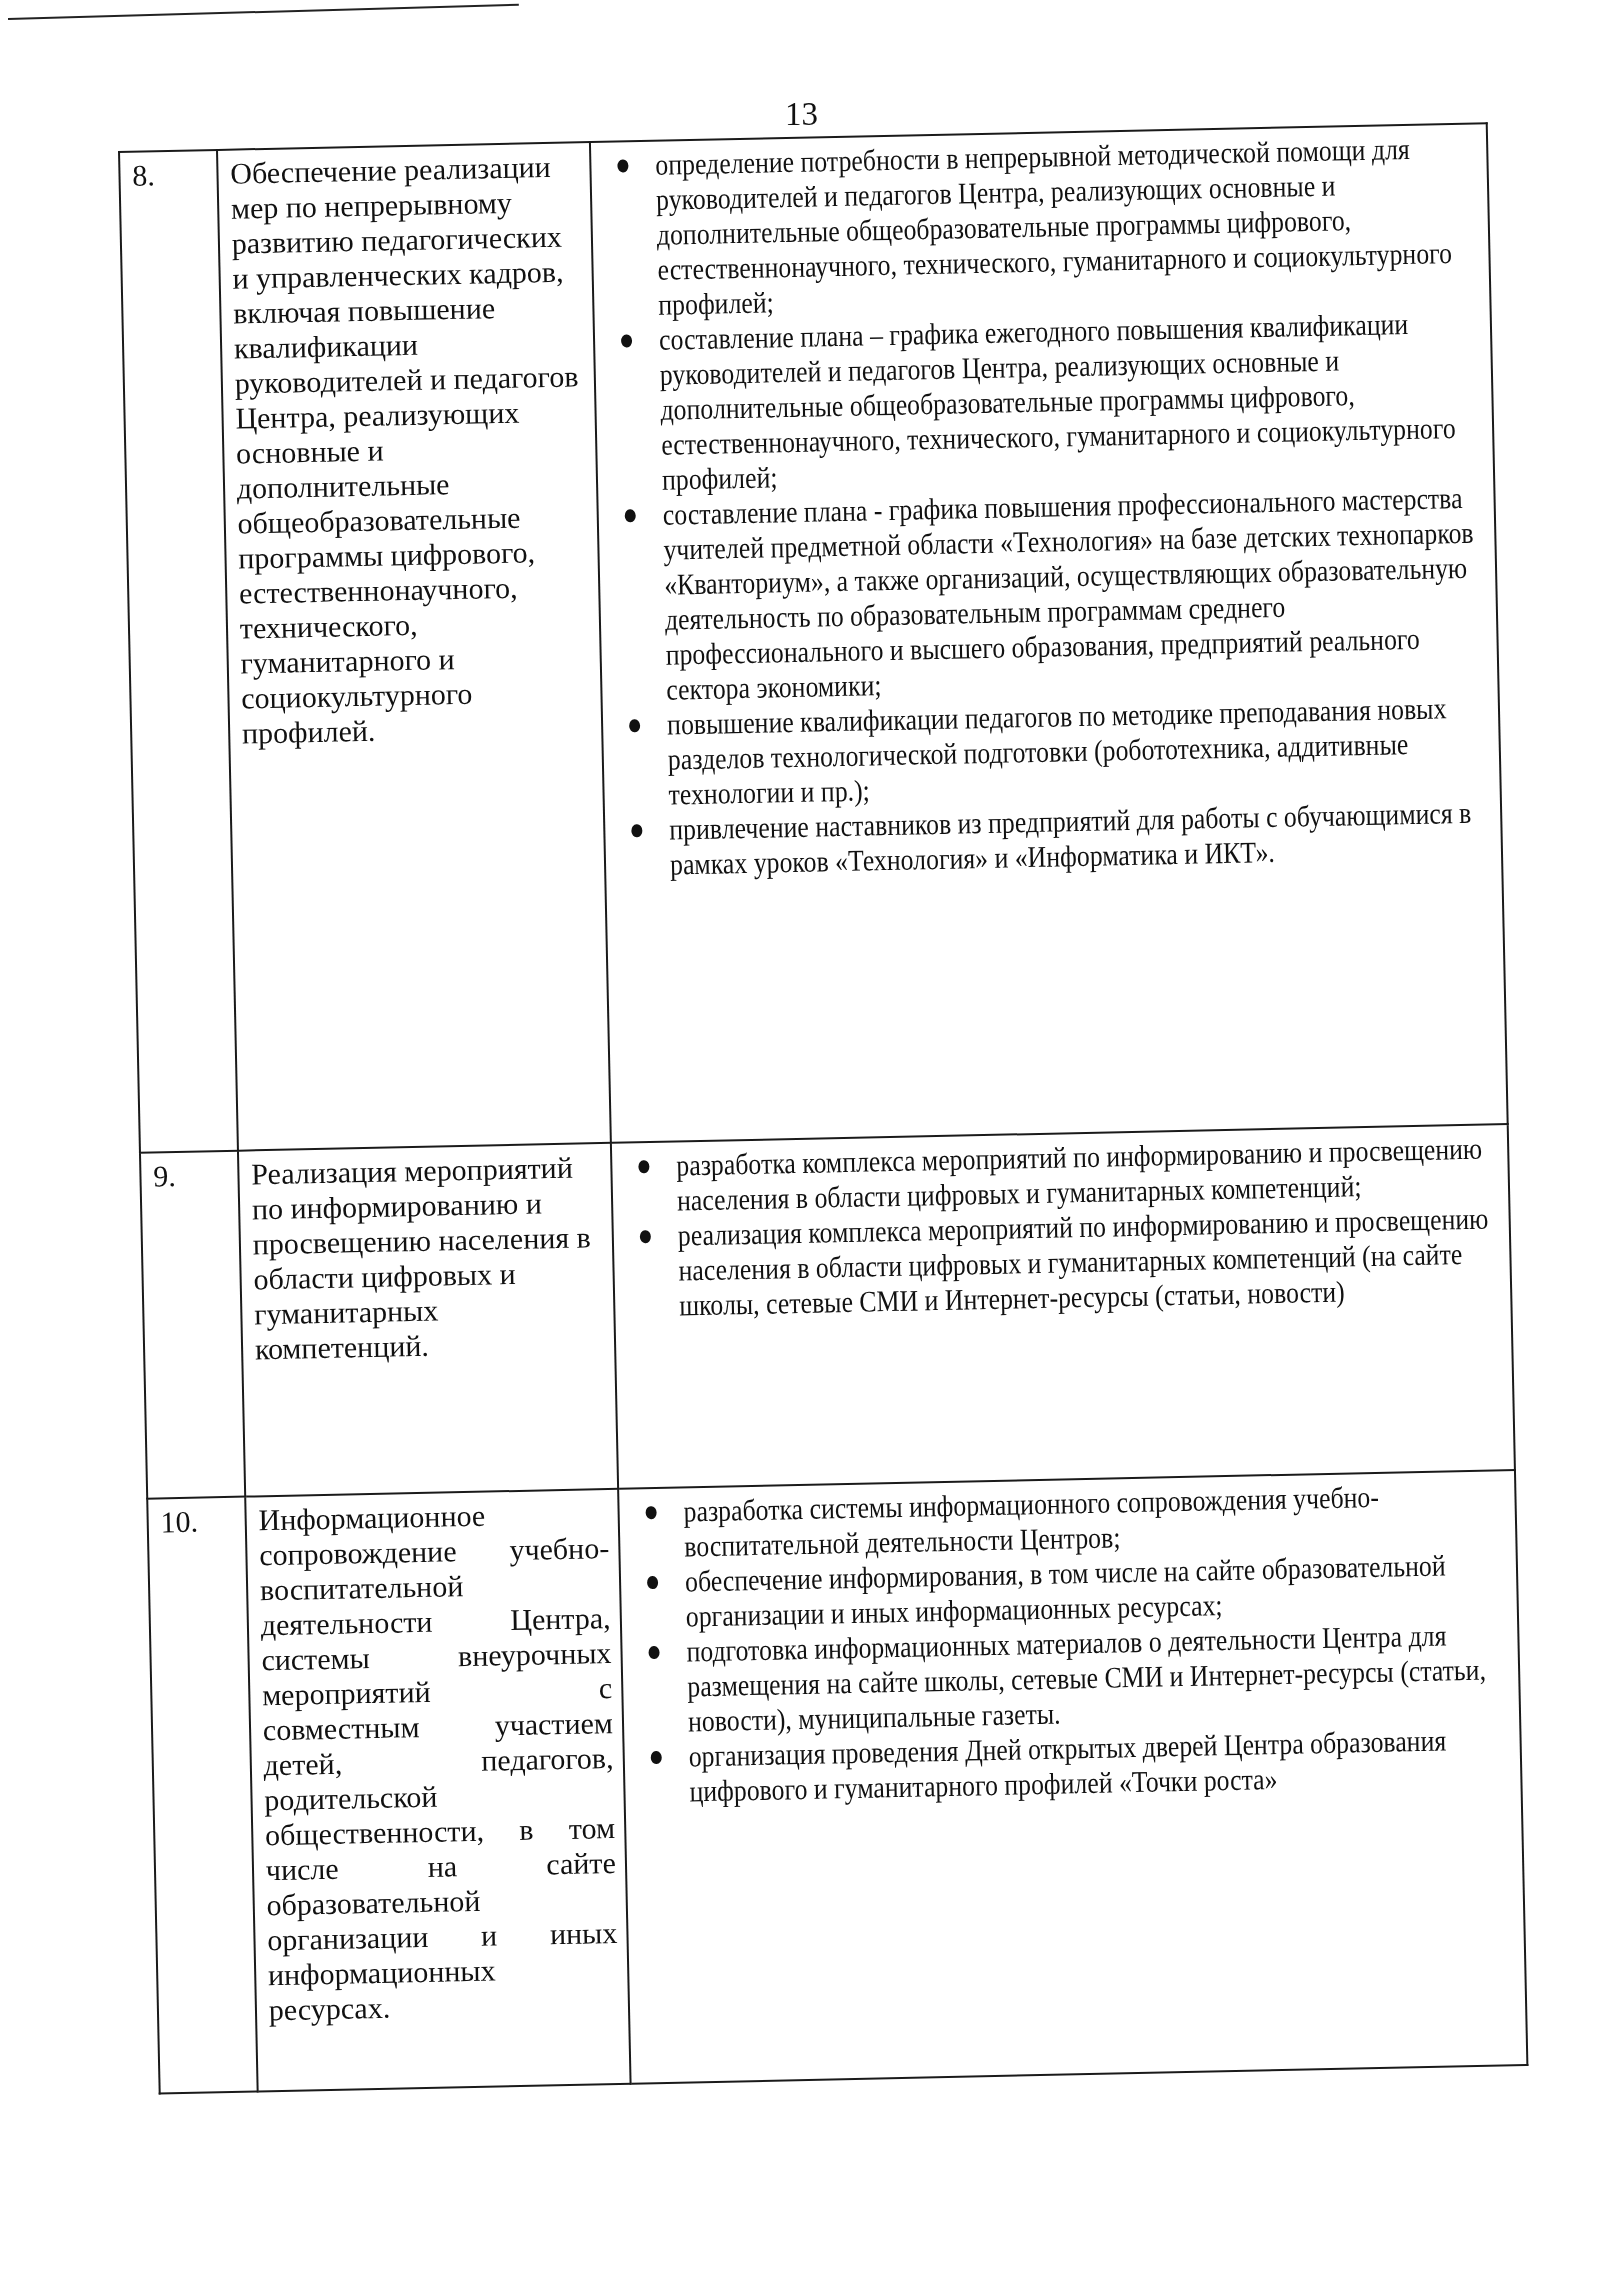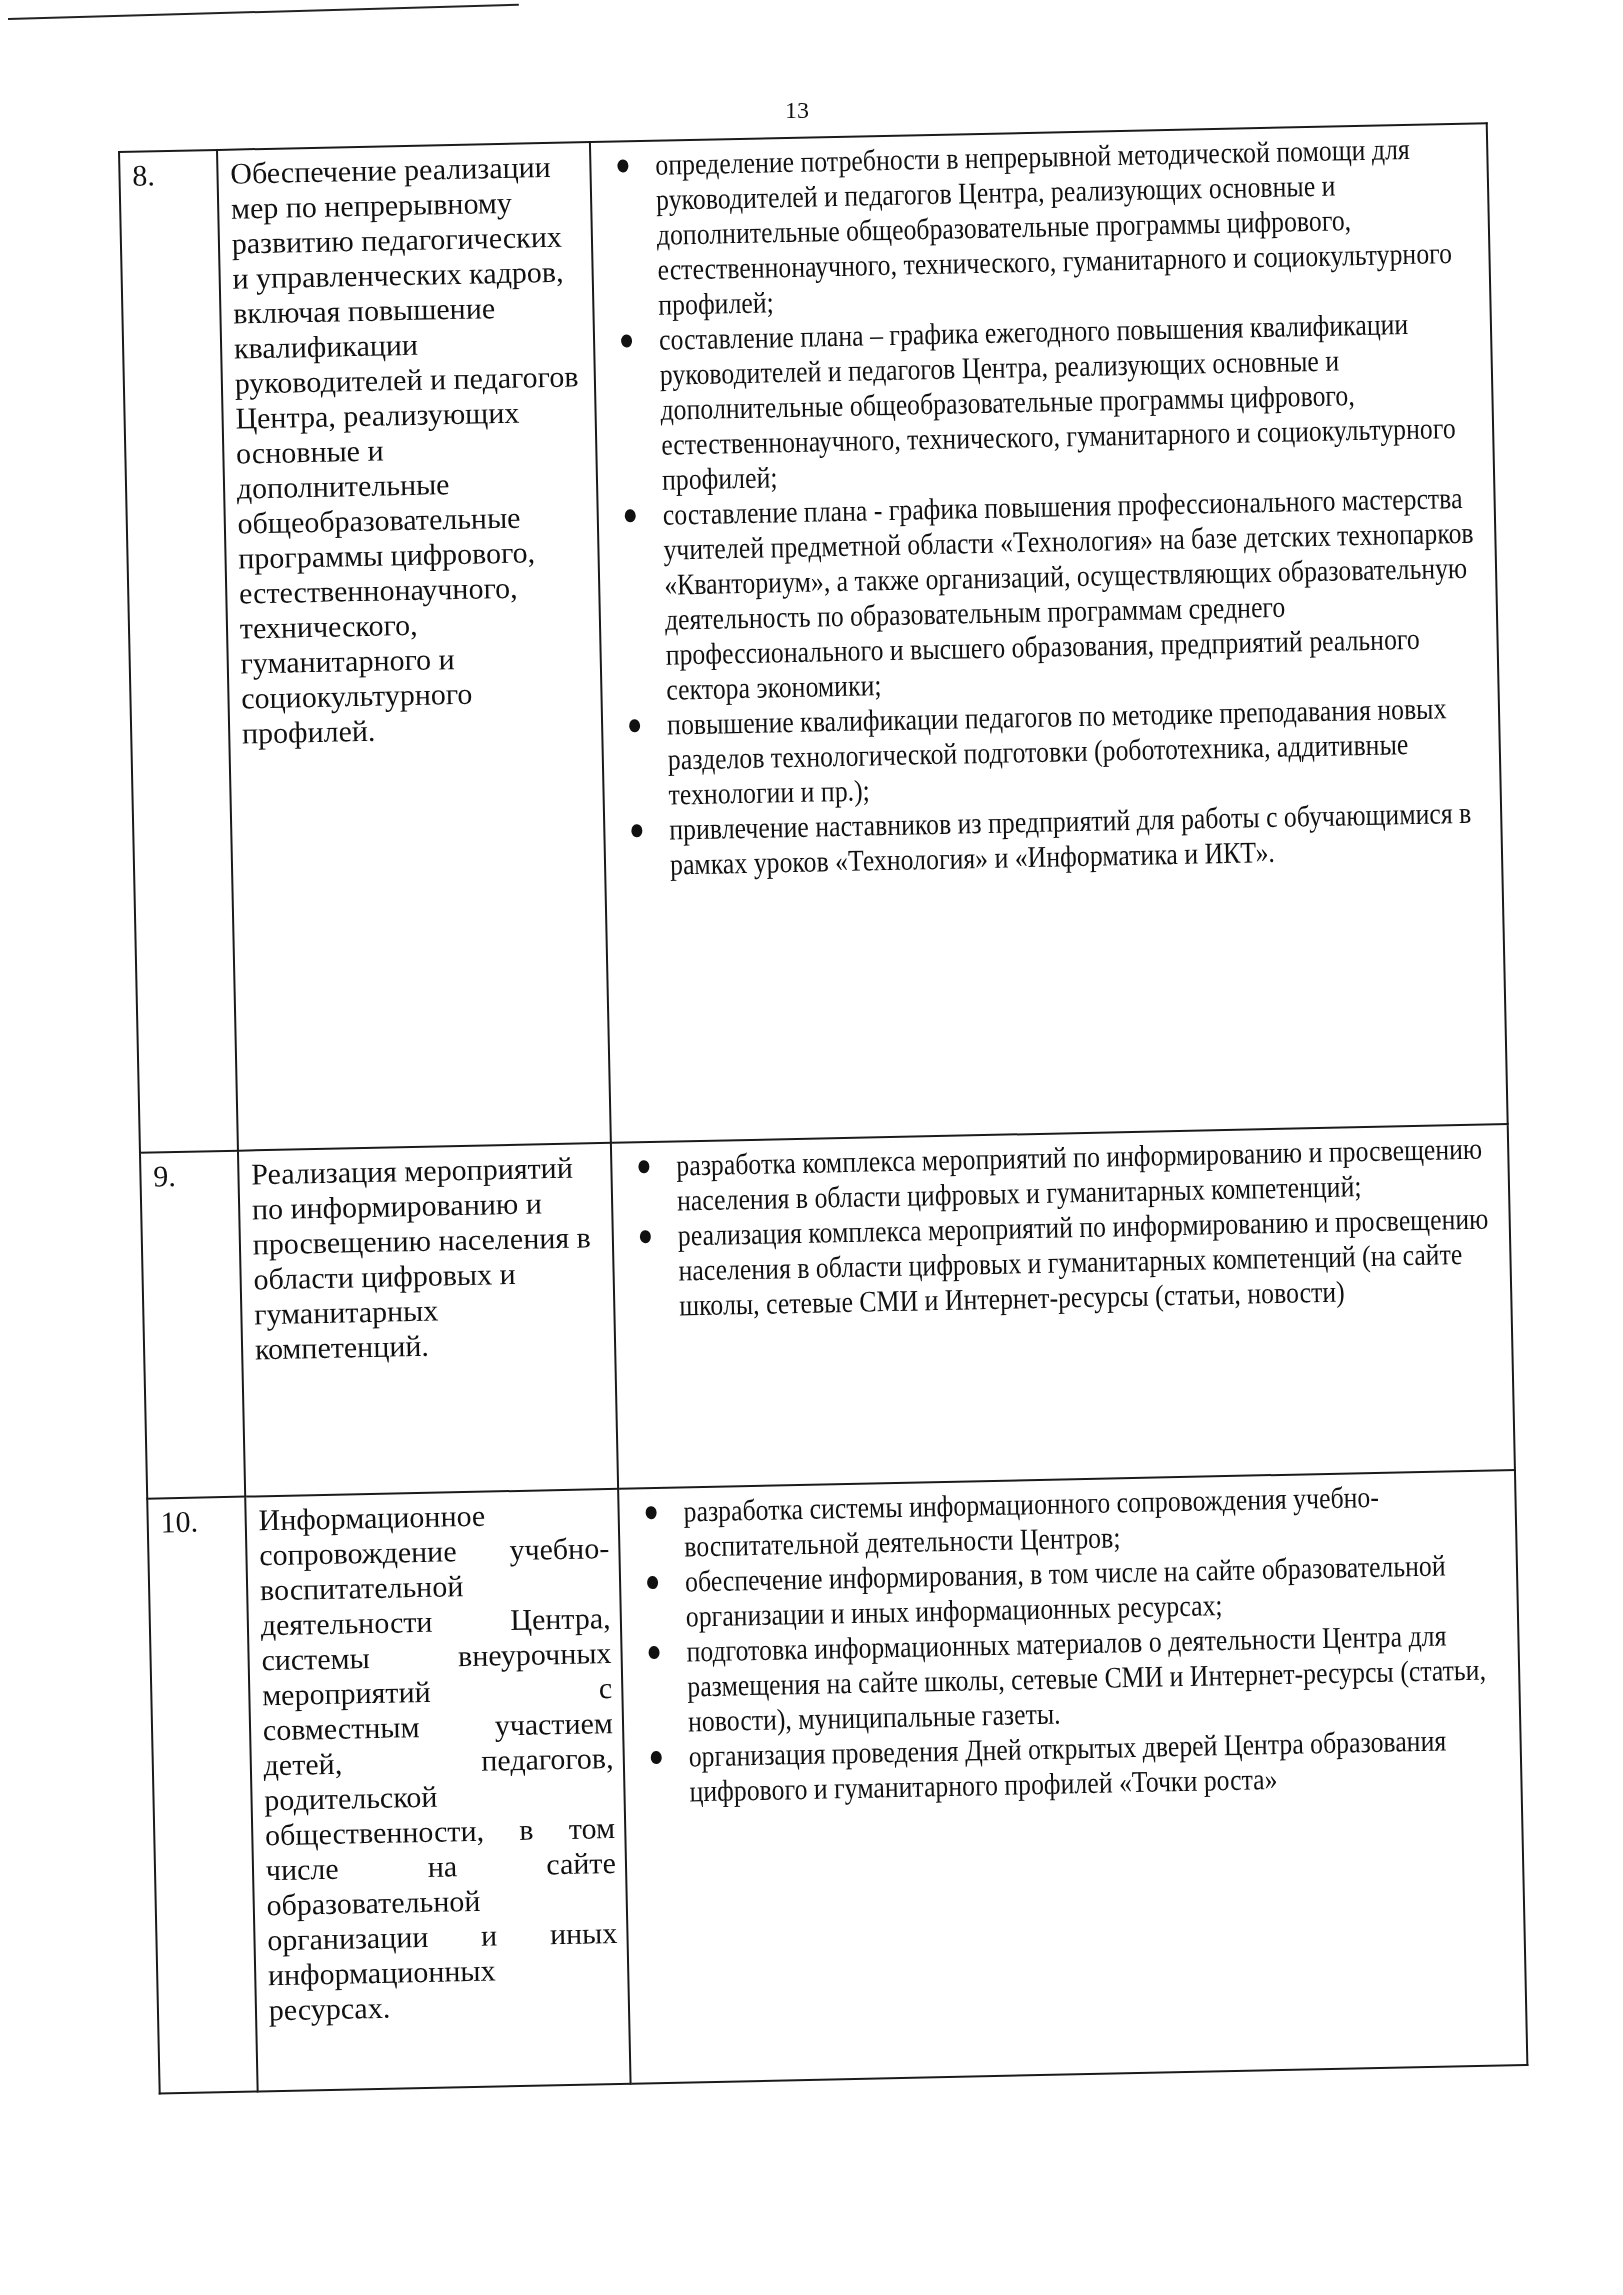--- a/index.html
+++ b/index.html
@@ -22,21 +22,21 @@
       width: 511px;
       height: 0;
       border-top: 2.6px solid #222;
       transform: rotate(-1.6deg);
       transform-origin: left top;
     }
     .page-number {
       position: absolute;
       left: 785px;
       top: 98px;
-      font-size: 24px;
+      font-size: 33px;
       line-height: 1;
     }
     .sheet {
       position: absolute;
       left: 118px;
       top: 151px;
       width: 1368px;
       transform: rotate(-1.2deg);
       transform-origin: left top;
     }

